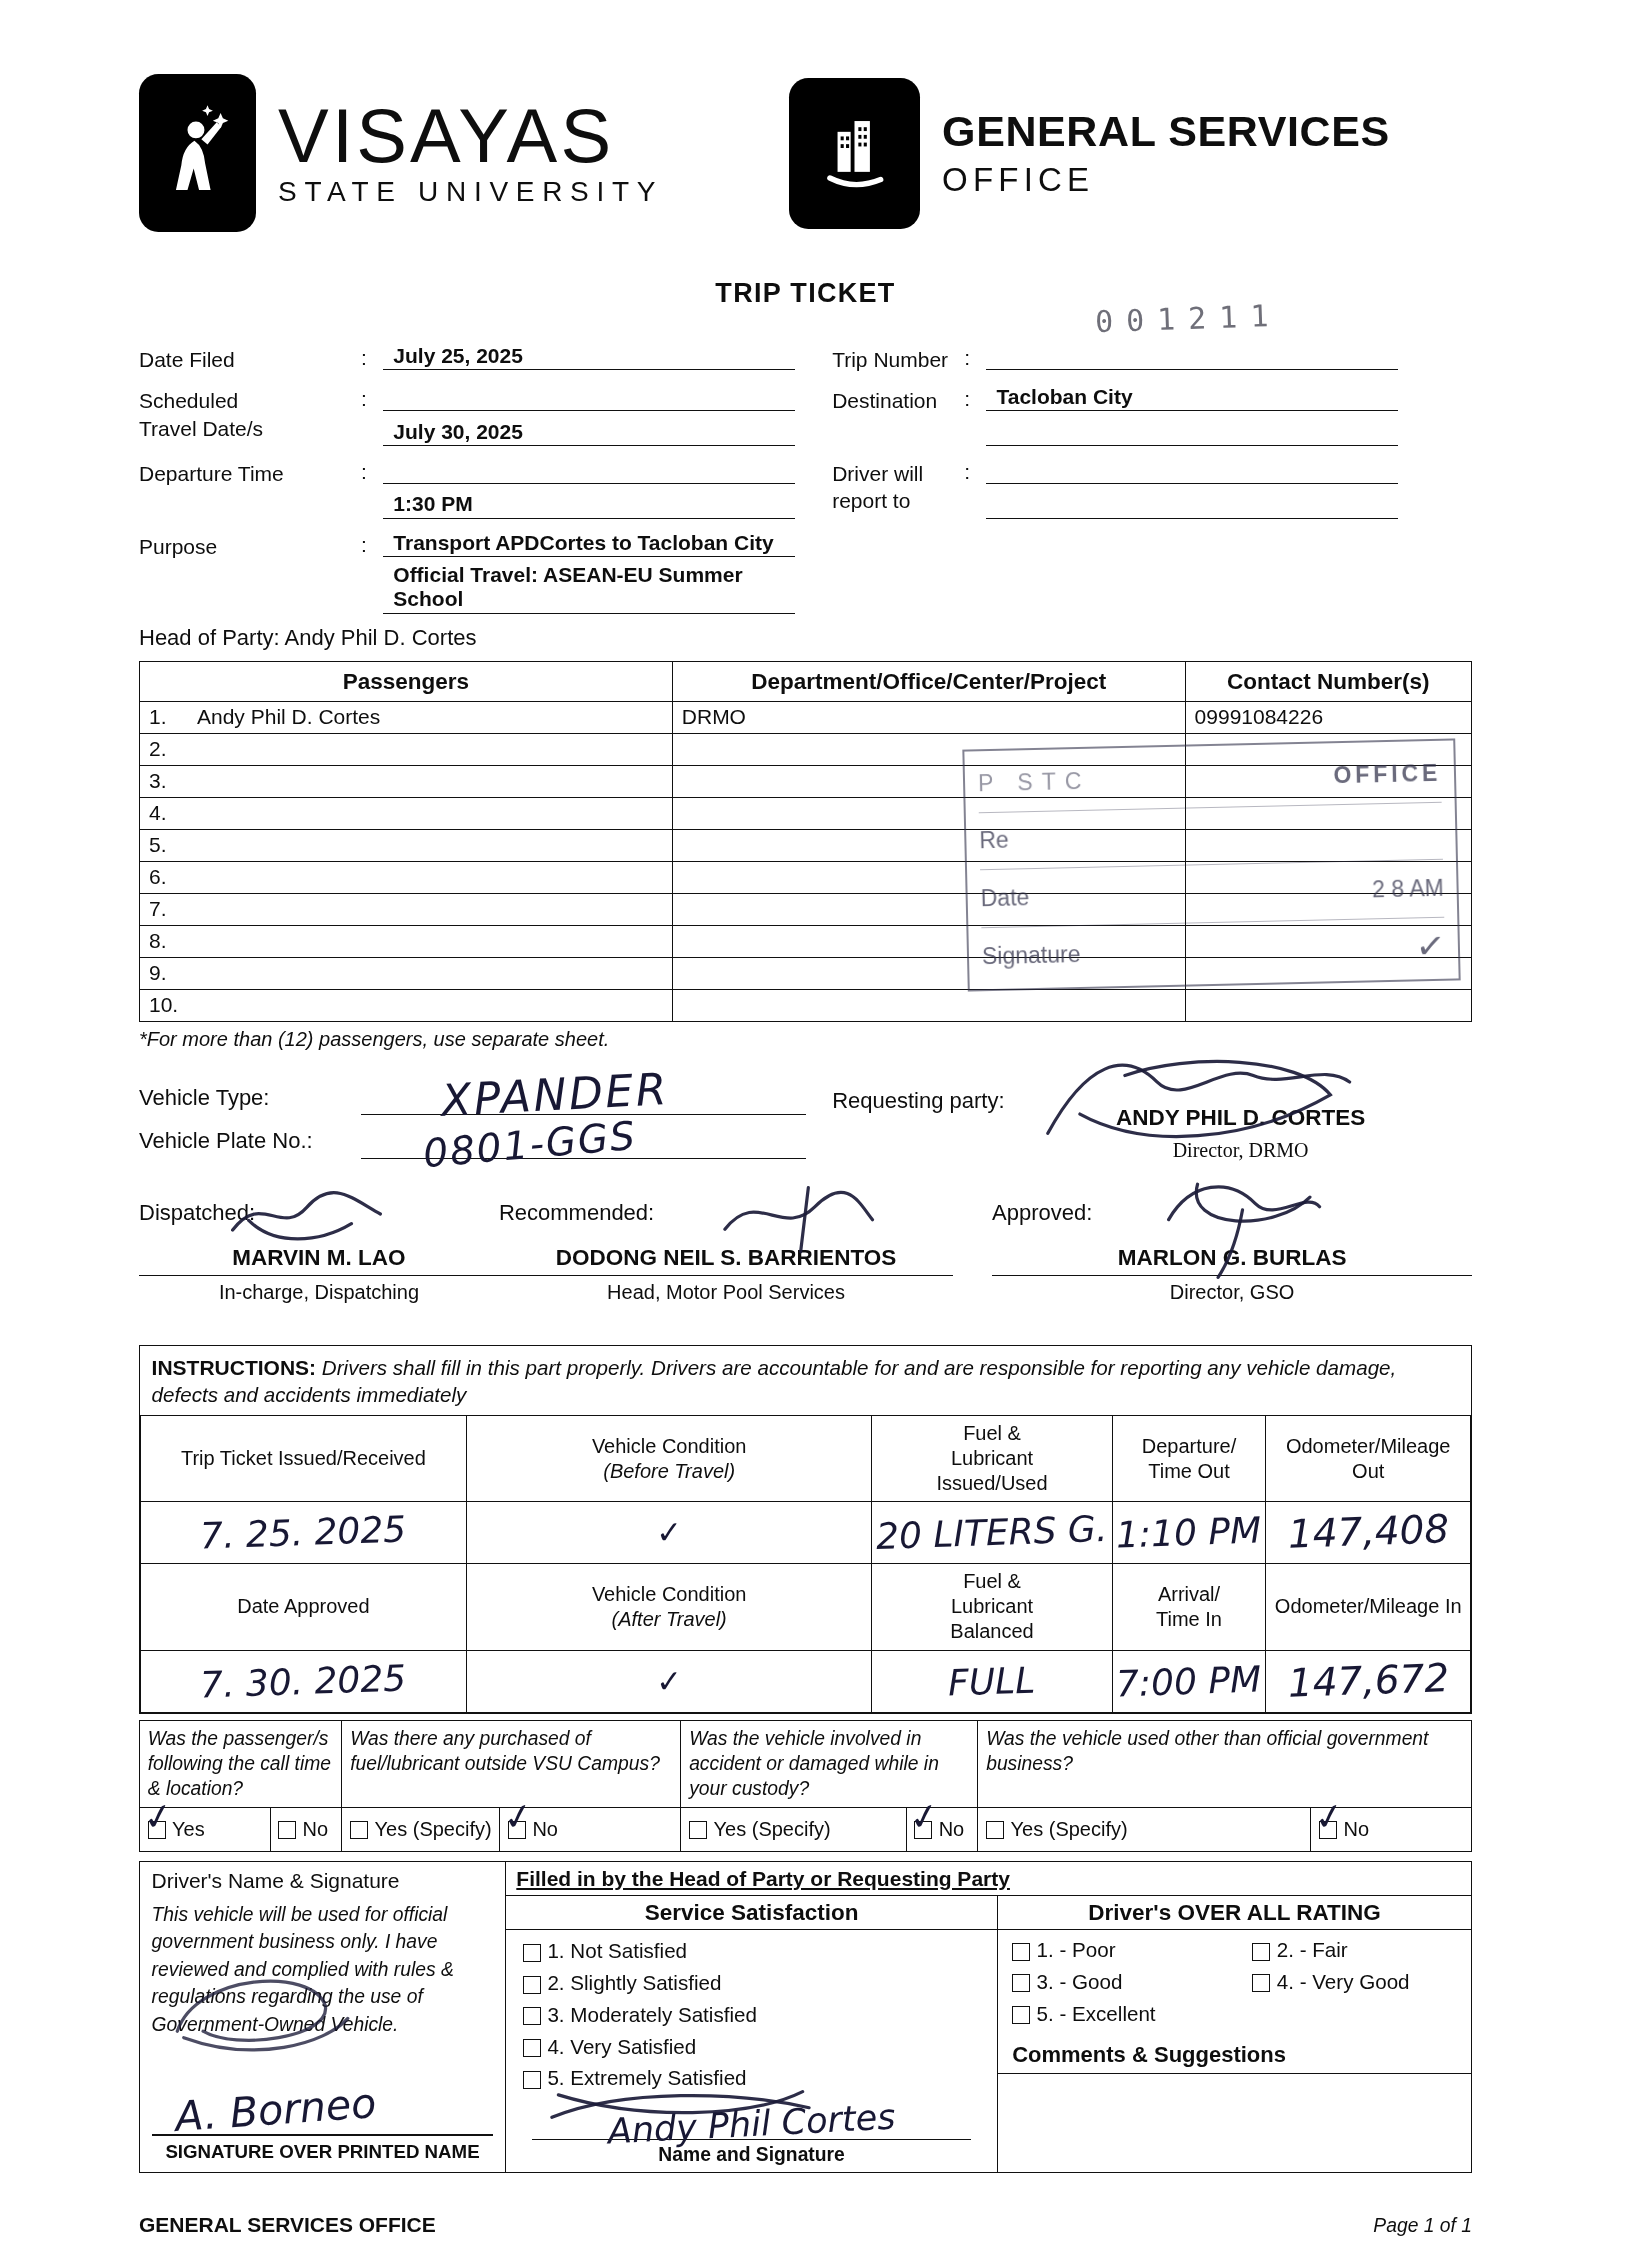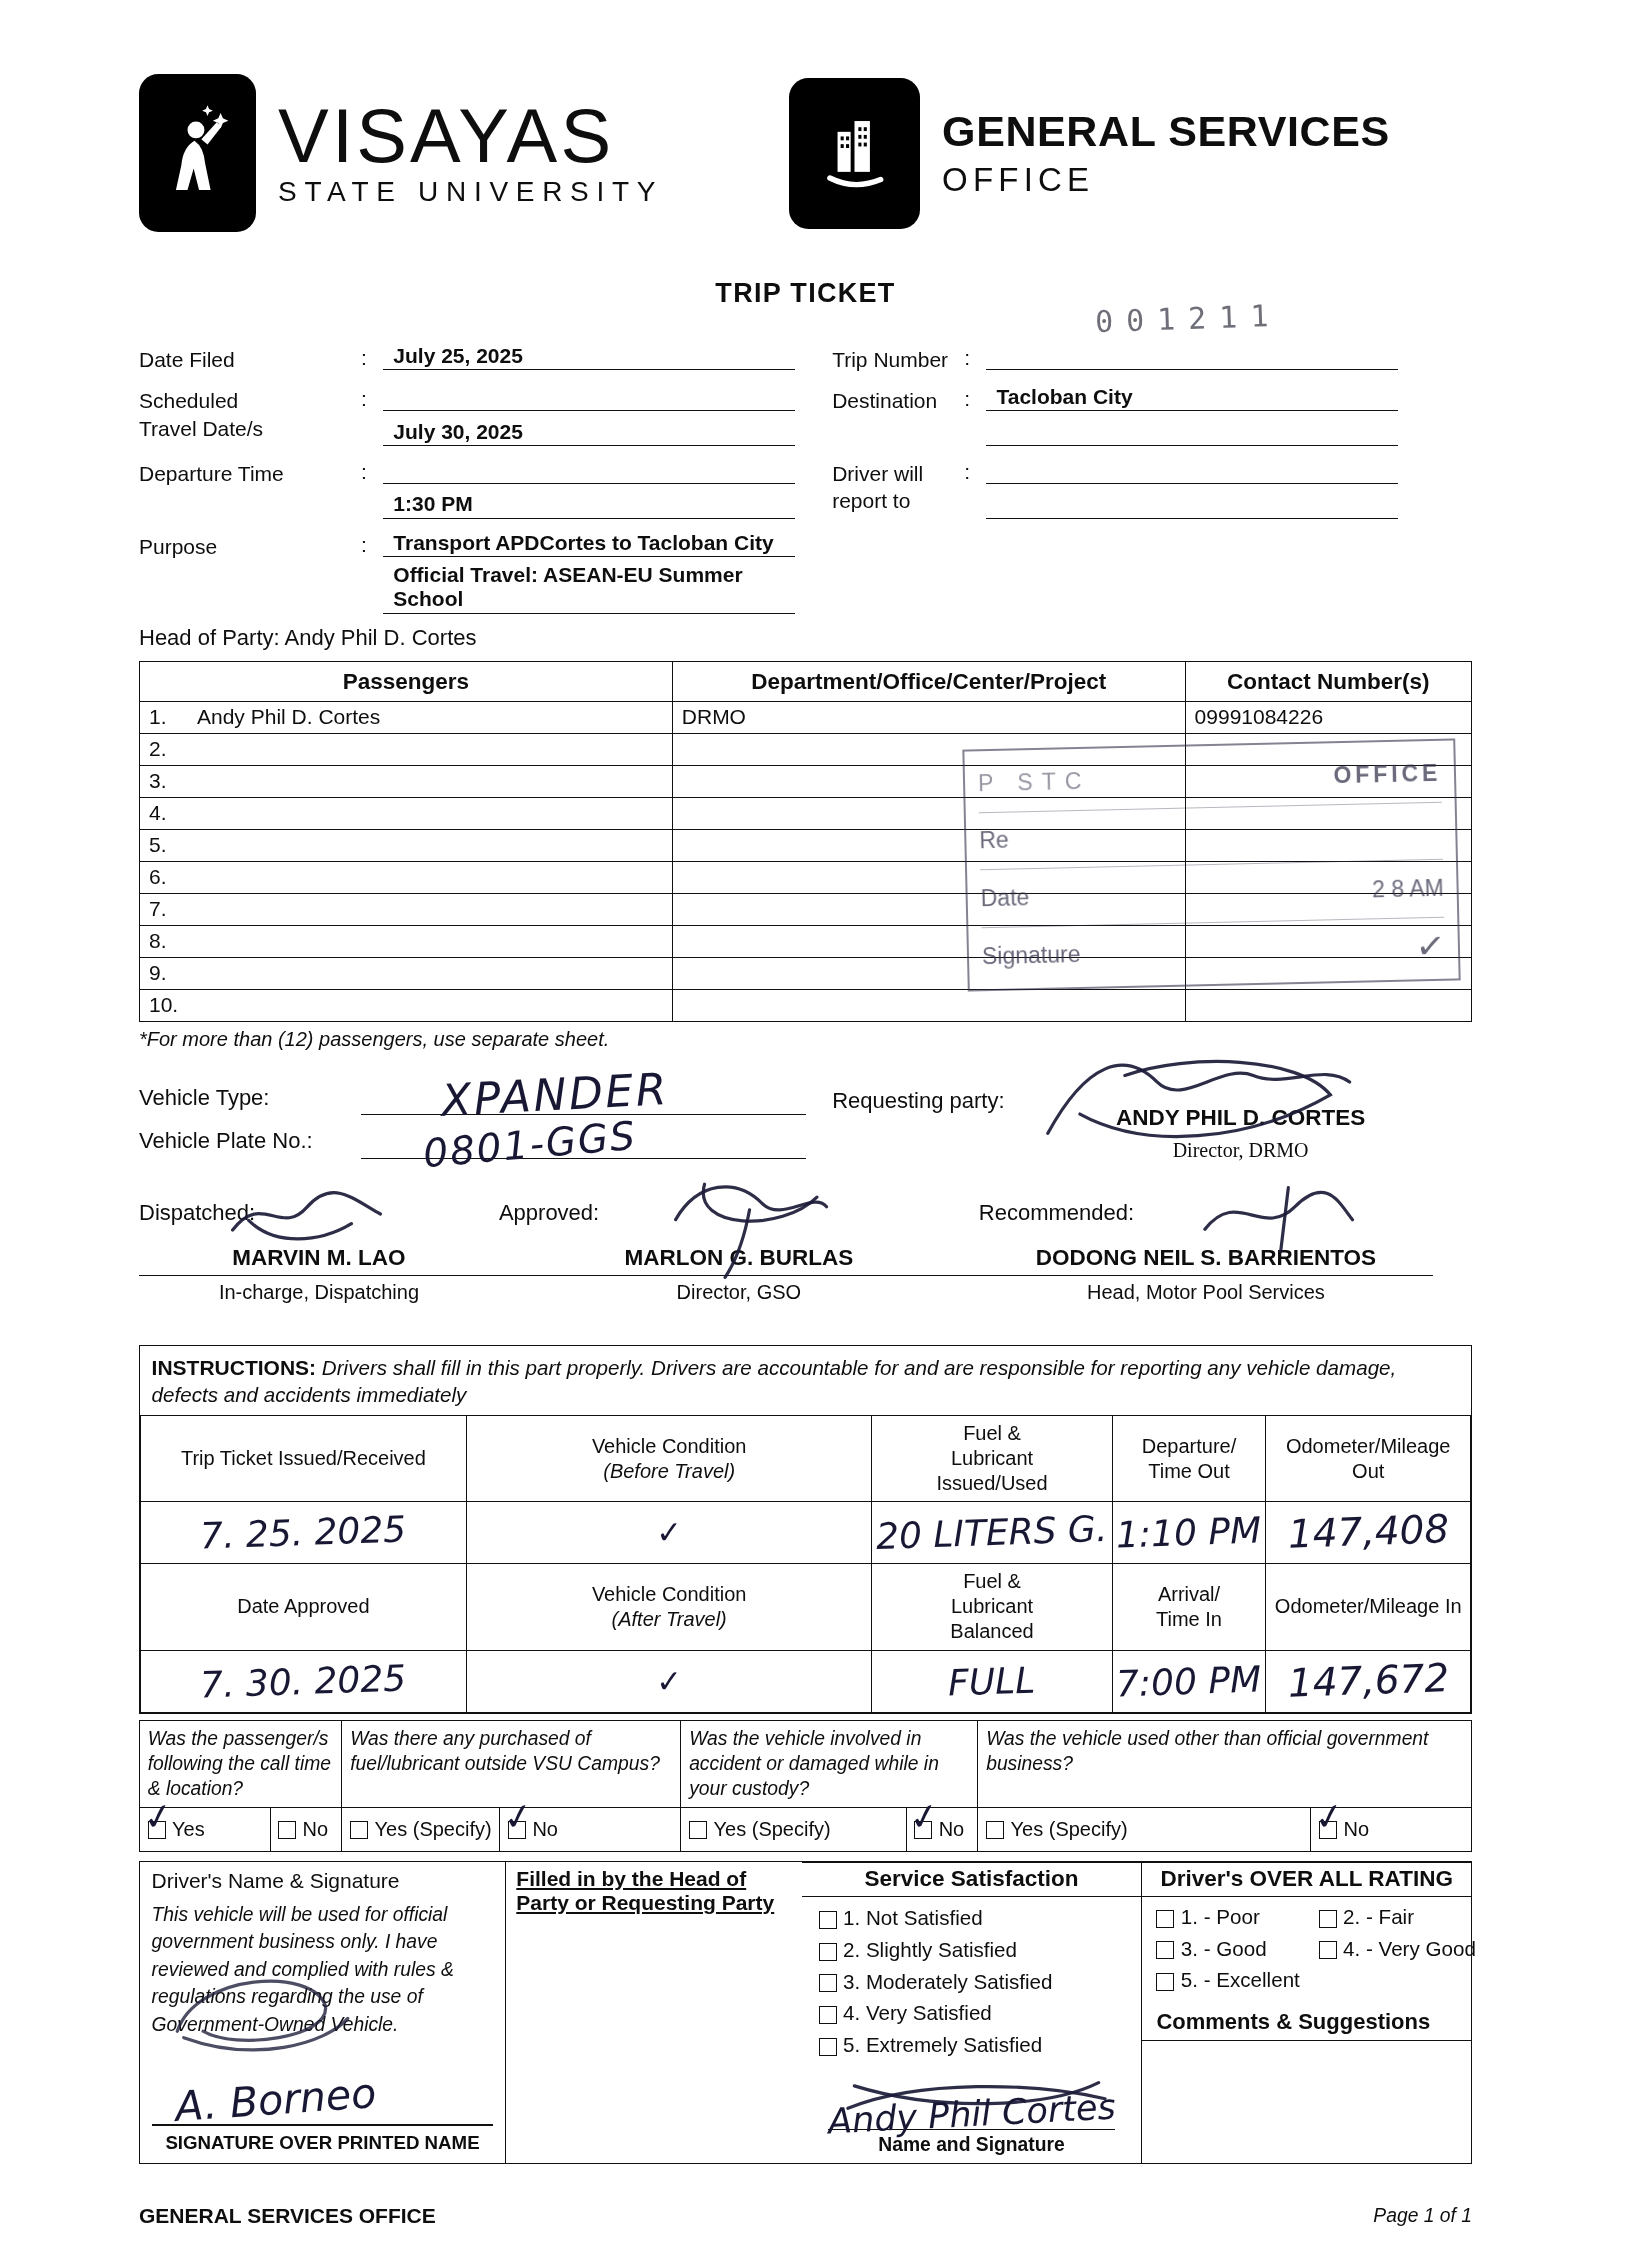--- a/index.html
+++ b/index.html
@@ -118,21 +118,21 @@
   .b-left { width: 27.5%; border-right: 1.9px solid #111; padding: 7.7px 11.6px 9px; position: relative;
             display: flex; flex-direction: column; }
   .d-head { font-size: 21px; margin-bottom: 7.7px; }
   .d-pledge { font-style: italic; font-size: 19.3px; line-height: 1.42; }
   .d-sig-area { position: relative; flex: 1; min-height: 77px; }
   .d-name { position: absolute; left: 23px; bottom: -3.9px; font-size: 41px; transform: rotate(-4deg); white-space: nowrap; }
   .d-flourish { position: absolute; left: 6.4px; top: -84px; opacity: .85; }
   .d-rule { border-top: 2.6px solid #111; margin-top: 3.9px; }
   .d-siglabel { font-weight: bold; font-size: 18.7px; text-align: center; margin-top: 5.2px; }
 
-  .b-right { flex: 1; display: flex; flex-direction: row; justify-content: center; }
+  .b-right { flex: 1; display: flex; flex-direction: column; justify-content: center; }
   .b-head { font-weight: bold; font-size: 21px; text-decoration: underline; padding: 5.2px 10.3px 3.9px; }
   .b-cols { display: flex; flex: 1; border-top: 1.9px solid #111; }
   .b-service { width: 51%; border-right: 1.9px solid #111; display: flex; flex-direction: column; }
   .b-rating { flex: 1; display: flex; flex-direction: column; }
   .col-title { font-weight: bold; font-size: 22.5px; text-align: center; padding: 3.9px 0; border-bottom: 1.9px solid #111; }
   .svc-items { padding: 9px 17px 0; }
   .citem { font-size: 20.6px; margin-bottom: 7.7px; white-space: nowrap; }
   .ns-area { margin-top: auto; padding: 0 26px 6.4px; position: relative; }
   .ns-name { font-size: 35px; transform: rotate(-3deg); white-space: nowrap; text-align: center; position: relative; top: 6.4px; }
   .ns-strike { position: absolute; left: 39px; top: -15.5px; }
@@ -393,40 +393,40 @@
     <div class="sig sig1">
       <div class="sprefix">Dispatched:</div>
       <svg class="sig-svg s-svg s-svg1" width="167" height="58" viewBox="0 0 260 90">
         <path d="M15,70 C60,10 90,80 130,35 S200,20 245,45"></path>
         <path d="M40,55 C80,95 150,90 200,60"></path>
       </svg>
       <div class="sname">MARVIN M. LAO</div>
       <div class="srule"></div>
       <div class="stitle">In-charge, Dispatching</div>
     </div>
+    <div class="sig sig2">
+      <div class="sprefix">Recommended:</div>
+      <svg class="sig-svg s-svg s-svg2" width="167" height="77" viewBox="0 0 260 120">
+        <path d="M20,80 C70,15 110,95 160,45 S230,40 250,65"></path>
+        <path d="M150,15 L138,115"></path>
+      </svg>
+      <div class="sname">DODONG NEIL S. BARRIENTOS</div>
+      <div class="srule"></div>
+      <div class="stitle">Head, Motor Pool Services</div>
+    </div>
     <div class="sig sig3">
       <div class="sprefix">Approved:</div>
       <svg class="sig-svg s-svg s-svg3" width="167" height="110" viewBox="0 0 260 170">
         <path d="M15,75 C50,15 110,10 150,50 C180,80 230,30 250,55"></path>
         <path d="M60,20 C40,90 180,95 235,40"></path>
         <path d="M130,60 C120,115 105,145 92,165"></path>
       </svg>
       <div class="sname">MARLON G. BURLAS</div>
       <div class="srule"></div>
       <div class="stitle">Director, GSO</div>
-    </div>
-    <div class="sig sig2">
-      <div class="sprefix">Recommended:</div>
-      <svg class="sig-svg s-svg s-svg2" width="167" height="77" viewBox="0 0 260 120">
-        <path d="M20,80 C70,15 110,95 160,45 S230,40 250,65"></path>
-        <path d="M150,15 L138,115"></path>
-      </svg>
-      <div class="sname">DODONG NEIL S. BARRIENTOS</div>
-      <div class="srule"></div>
-      <div class="stitle">Head, Motor Pool Services</div>
     </div>
   </div>
 
   <div class="ibox">
     <p class="ipara"><b>INSTRUCTIONS:</b> <i>Drivers shall fill in this part properly.  Drivers are accountable for and are responsible for reporting any vehicle damage, defects and accidents immediately</i></p>
     <table class="log">
       <colgroup>
           <col style="width:24.5%">
           <col style="width:30.5%">
           <col style="width:13%">

